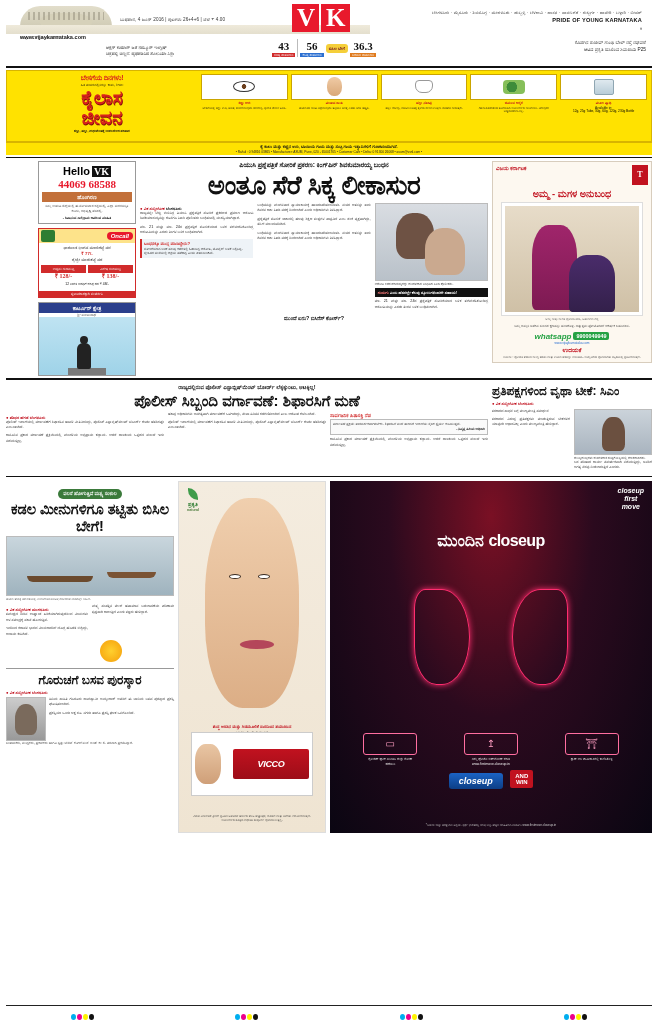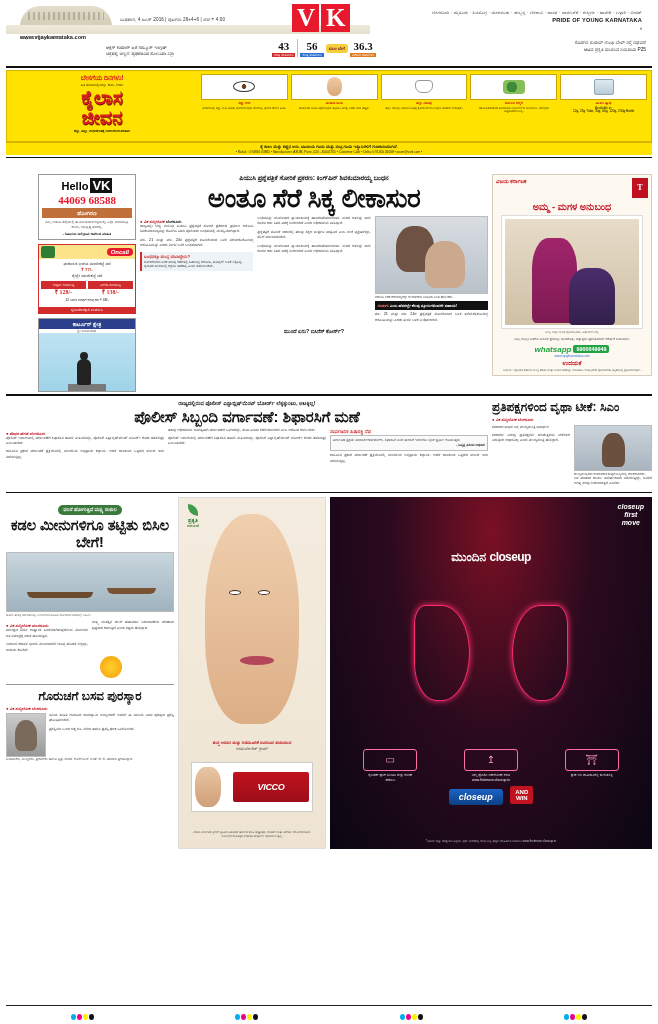--- a/index.html
+++ b/index.html
@@ -98,29 +98,29 @@
   .leafy{width:22px;height:14px;background:radial-gradient(circle at 40% 50%,#3e8c3a 0 35%, #86bf5a 36%);border-radius:4px;}
   .tub{width:20px;height:16px;background:linear-gradient(#dfe9ef,#b9cdd8);border-radius:2px;border:.7px solid #8fa6b2;}
   .k-ctext { font-size:3.2px; color:#111; line-height:3.8px; margin-top:2px;}
   .k-cap { font-size:3.6px; font-weight:bold; color:#c1121f; margin-top:1px;}
   .k-avail { font-size:3.2px; line-height:3.8px;}
   .k-bottom { background:#ffe200; border-top:1px solid #d8b400; padding:1px 6px; }
   .k-bot-kn { font-size:4.4px; font-weight:bold; color:#111; text-align:center;}
   .k-bot-en { font-size:3.2px; color:#222; text-align:center; margin-top:1px;}
 
   
-  .main-grid { display:flex; gap:4px; margin-top:16px;padding-left:32px; }
+  .main-grid { display:flex; gap:4px; margin-top:3px;padding-left:32px; }
   .col-left { width:98px; }
   .col-mid  { flex:1; }
   .col-right{ width:160px; }
 
   
   .hello-box { border:.8px solid #999; padding:3px; text-align:center; }
   .hello-t { font-size:11px; font-weight:bold; display:flex; align-items:center; justify-content:center; gap:2px;}
-  .hello-vk { background:#111; color:#fff; font-size:13px; padding:0 2px; font-family:Liberation Sans, sans-serif;}
+  .hello-vk { background:#111; color:#fff; font-size:10px; padding:0 2px; font-family:Liberation Serif, serif;}
   .hello-num { color:#e8192c; font-size:11px; font-weight:bold; font-family:"Liberation Serif",serif; margin-top:1px;}
   .hello-chip { background:#c2703a; color:#fff; font-size:5.4px; font-weight:bold; padding:1.5px 0; margin-top:2px;}
   .hello-body { font-size:3.6px; color:#333; line-height:5px; margin-top:2px;}
   .hello-by { font-size:3.6px; font-weight:bold; color:#111; margin-top:2px;}
 
   
   .oncall { border:1.2px solid #d12b2b; margin-top:4px; background:#fff; }
   .oncall-top { background:#fde38a; display:flex; justify-content:space-between; align-items:center; padding:1px 2px;}
   .oncall-logo { background:#e8192c; color:#fff; font-size:6px; font-style:italic; font-weight:bold; padding:1px 4px; border-radius:8px;}
   .oncall-mark { width:14px; height:12px; background:#2e7d32; border-radius:2px;}
@@ -205,29 +205,29 @@
   .model-ad { background:linear-gradient(#f4ecdf,#efe4d2); border:.5px solid #ddd; position:relative; height:352px; overflow:hidden;}
   .ma-logo { position:absolute; left:8px; top:6px; font-size:5.4px; color:#2e7d32; font-weight:bold; text-align:center;}
   .ma-leaf { width:10px; height:12px; background:#3f9c4a; border-radius:0 12px 0 12px; margin:0 auto 1px;}
   .ma-face { position:absolute; left:18%; top:16px; width:64%; height:210px;
              background:linear-gradient(#f0cfae,#dcae86); border-radius:46% 46% 40% 40%;}
   .ma-hair { position:absolute; left:6%; top:8px; width:88%; height:238px; background:#1d1410; border-radius:48% 48% 30% 30%; z-index:-1;}
   .ma-eye { position:absolute; width:12px; height:5px; background:#fff; border:.8px solid #3a2a20; border-radius:50%;}
   .ma-lip { position:absolute; left:42%; top:158px; width:34px; height:9px; background:#b4465a; border-radius:50%;}
   .ma-text { position:absolute; left:0; right:0; bottom:96px; text-align:center; font-size:4.4px; color:#333; line-height:6px;}
   .ma-red { color:#c1121f; font-weight:bold; }
-  .vicco { position:absolute; left:12px; right:12px; bottom:36px; height:50px; background:#fff; border:.5px solid #ccc; display:flex; align-items:center; gap:12px; padding:3px;}
+  .vicco { position:absolute; left:12px; right:12px; bottom:36px; height:64px; background:#fff; border:.5px solid #ccc; display:flex; align-items:center; gap:12px; padding:3px;}
   .vicco-girl { width:26px; height:40px; background:linear-gradient(#e9c6a4,#cf9f78); border-radius:40%;}
   .vicco-pack { flex:1; height:30px; background:linear-gradient(#c1121f,#9d0d18); border-radius:2px; color:#fff; font-weight:bold; font-size:9px; display:flex; align-items:center; justify-content:center; font-style:italic; letter-spacing:-.3px;}
   .vicco-cap { position:absolute; left:12px; right:12px; bottom:10px; font-size:3.2px; color:#333; line-height:4.2px; text-align:center;}
 
   
   .closeup-ad { background:radial-gradient(ellipse at 50% 10%, #7a1024 0%, #2b0a1e 45%, #0a0612 100%); height:352px; position:relative; overflow:hidden; color:#fff;}
   .cu-first { position:absolute; right:8px; top:6px; text-align:center; font-size:7px; font-weight:bold; line-height:8px; font-style:italic;}
-  .cu-head { position:absolute; left:0; right:0; top:52px; text-align:center; font-size:12px; font-weight:bold; line-height:16px;}
+  .cu-head { position:absolute; left:0; right:0; top:52px; text-align:center; font-size:16px; font-weight:bold; line-height:16px;}
   .cu-brand { font-family:"Liberation Sans", sans-serif; font-weight:bold; letter-spacing:-.6px;}
   .cu-neon { position:absolute; left:0; right:0; top:108px; height:130px;}
   .neon-face { position:absolute; width:56px; height:96px; border:1.6px solid #ff2d6f; border-radius:50% 20% 40% 50%; box-shadow:0 0 6px #ff2d6f;}
   .nf-l { left:26%; transform:scaleX(-1);} .nf-r { right:26%; }
   .cu-steps { position:absolute; left:0; right:0; top:252px; display:flex; justify-content:space-around; padding:0 10px;}
   .cu-step { width:54px; text-align:center; font-size:3.4px; line-height:4.4px; color:#eee;}
   .cu-icon { height:22px; border:1px solid #ff6ea0; border-radius:3px; margin-bottom:2px; display:flex; align-items:center; justify-content:center; font-size:10px; color:#ff9ec2;}
   .cu-pack { position:absolute; left:0; right:0; bottom:44px; text-align:center;}
   .cu-tube { display:inline-block; background:linear-gradient(#1b63c4,#0d3f86); color:#fff; font-size:9px; font-weight:bold; padding:3px 10px; border-radius:3px; font-style:italic;}
   .cu-win { display:inline-block; background:#c1121f; color:#fff; font-size:6px; font-weight:bold; padding:3px 5px; border-radius:2px; margin-left:3px; line-height:6px;}

